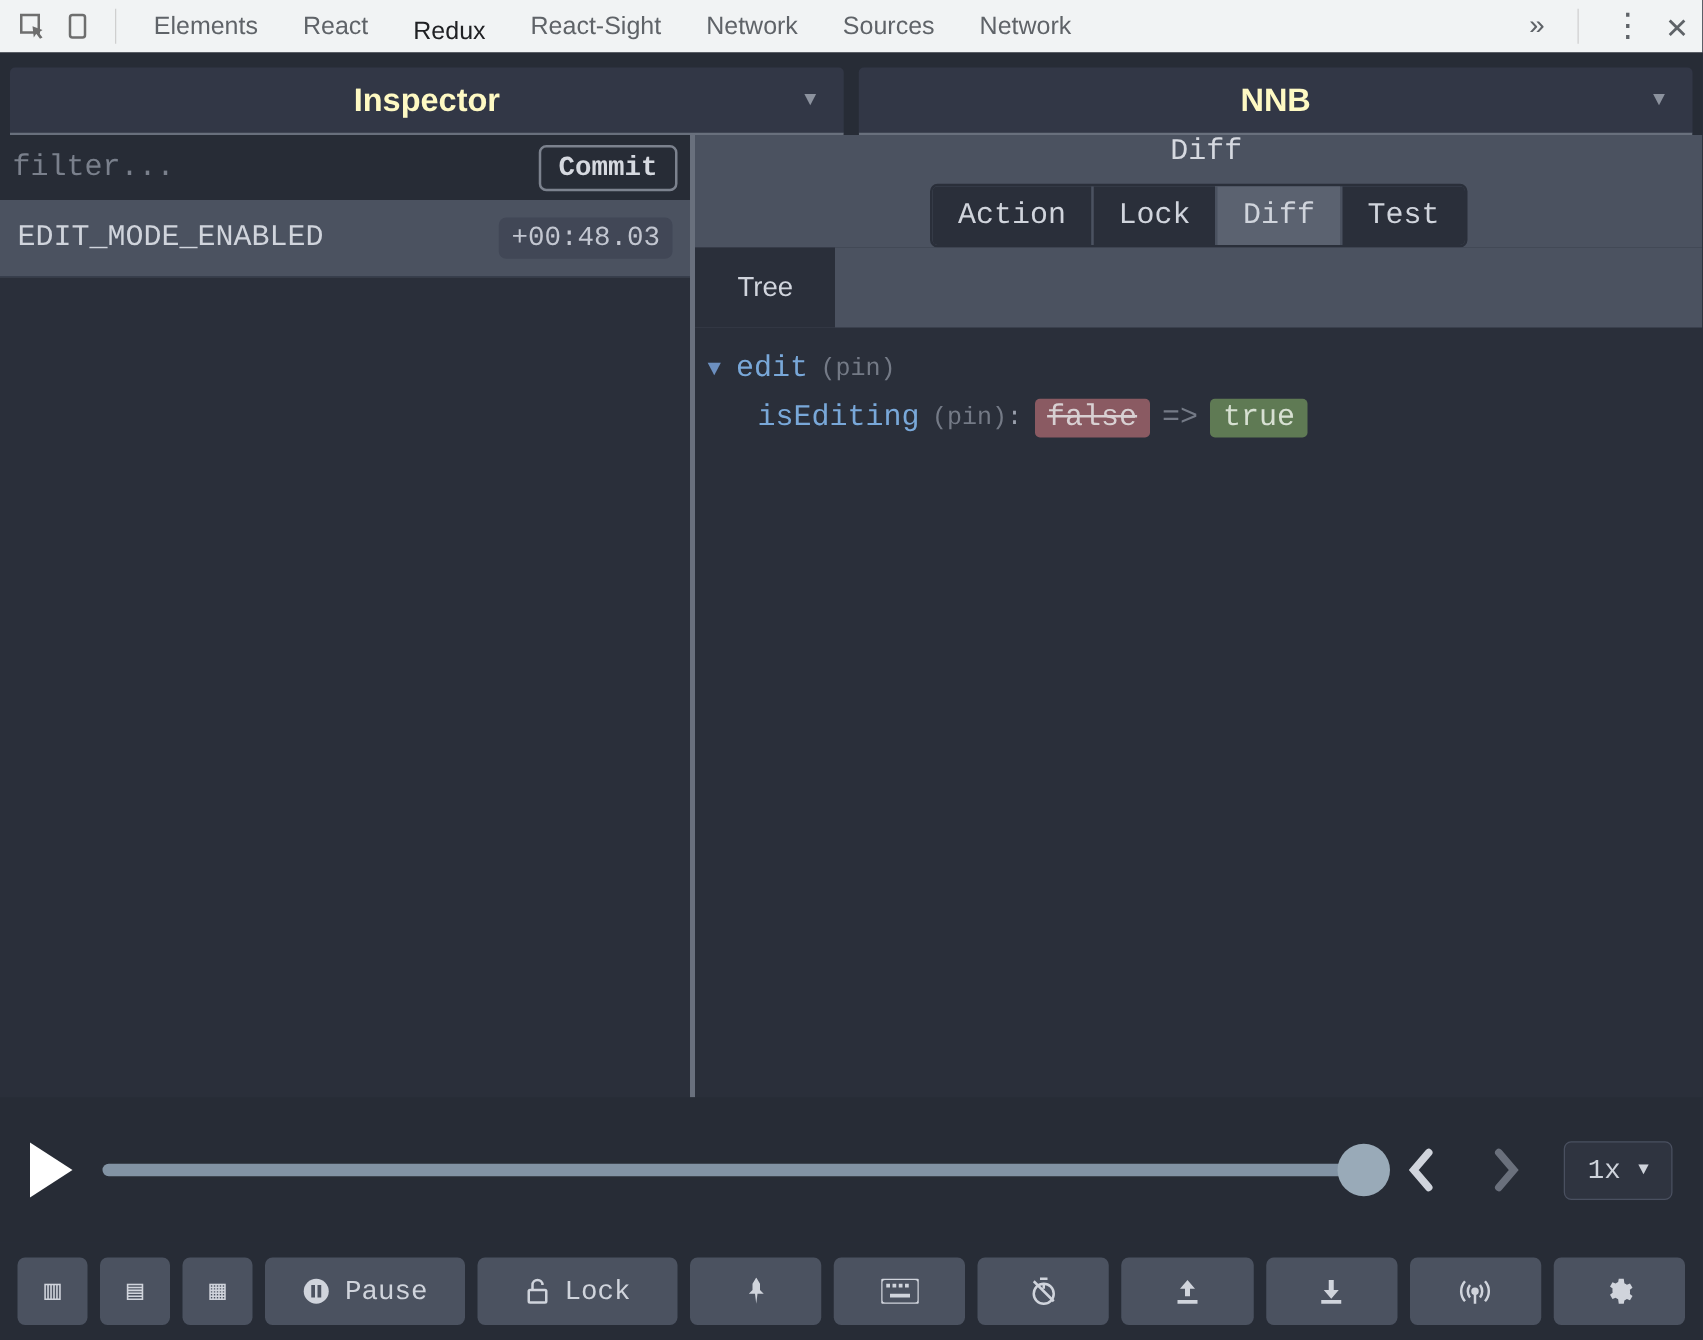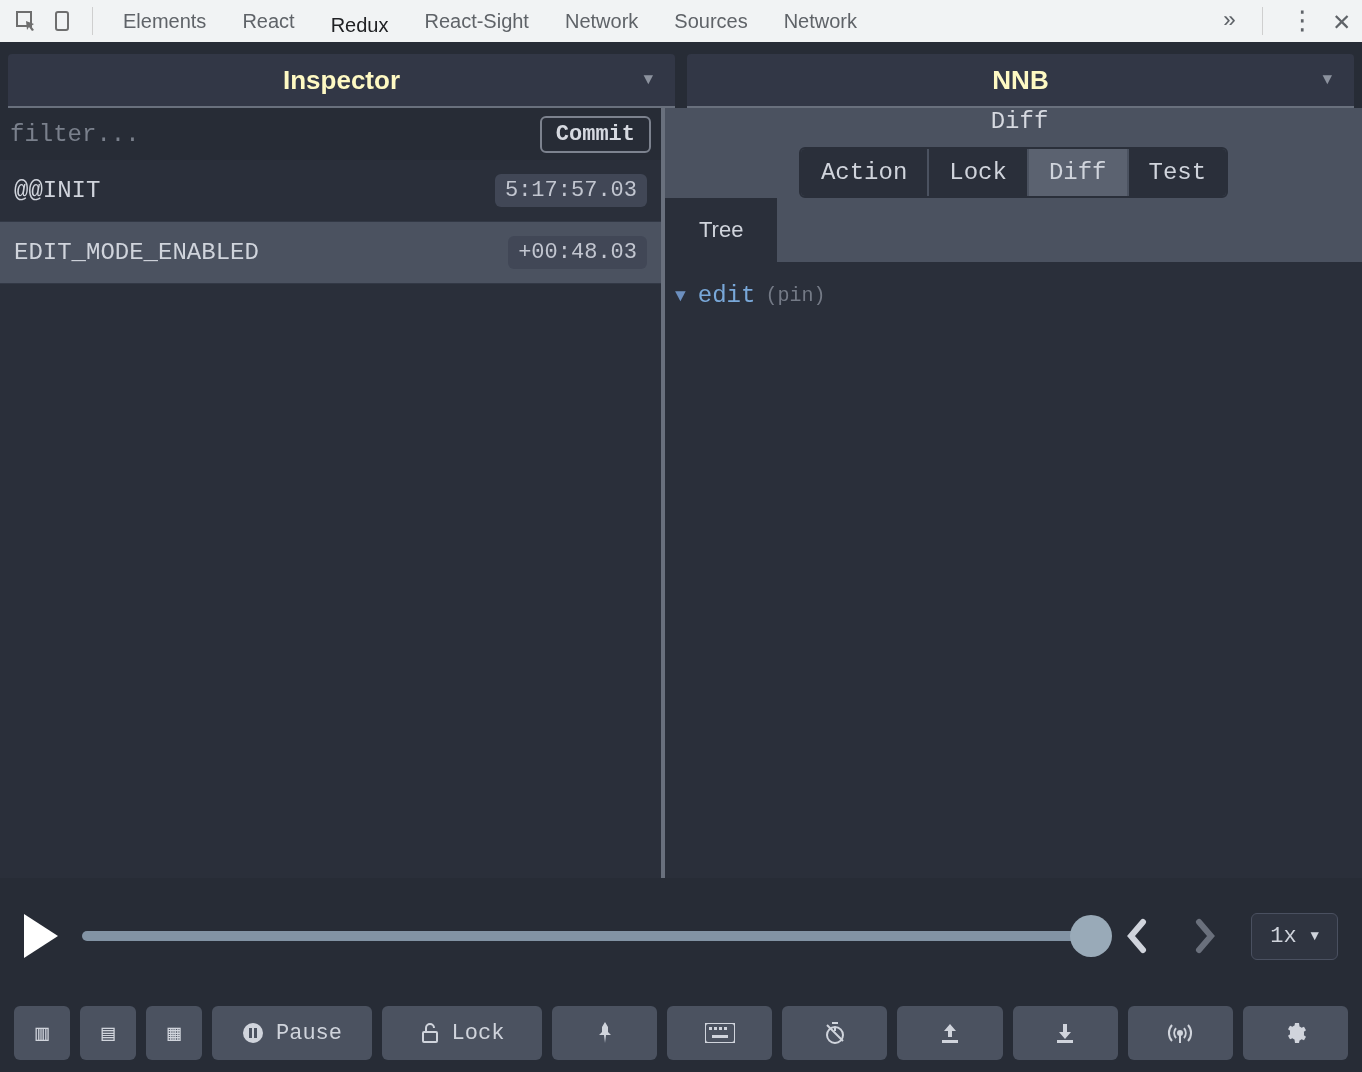--- a/index.html
+++ b/index.html
@@ -77,21 +77,21 @@
     position: absolute;
     right: 22px;
     color: #8c929e;
     font-size: 16px;
   }
   
   
   .main { flex: 1; display: flex; overflow: hidden; }
   
   
-  .left { width: 665px; display:flex; flex-direction:column; background:#2a2f3a; border-right: 4px solid #69707d; justify-content: flex-end; }
+  .left { width: 556px; display:flex; flex-direction:column; background:#2a2f3a; border-right: 4px solid #69707d; justify-content: flex-end; }
   .filter-row {
     height: 52px;
     background: #272c36;
     display:flex; align-items:center;
     padding: 0 10px;
     gap: 10px;
   }
   .filter-input {
     flex:1; background: transparent; border:none;
     color:#9aa0ac; font-size: 24px; font-family: inherit;
@@ -249,24 +249,20 @@
   </div>
 </div>
 
 <div class="main">
   <div class="left">
     <div class="filter-row">
       <input class="filter-input" placeholder="filter..." style="">
       <button class="commit-btn">Commit</button>
     </div>
     <div class="action-list">
-      <div class="action-item">
-        <span class="action-name">@@INIT</span>
-        <span class="action-time">5:17:57.03</span>
-      </div>
       <div class="action-item selected">
         <span class="action-name">EDIT_MODE_ENABLED</span>
         <span class="action-time">+00:48.03</span>
       </div>
     </div>
   </div>
 
   <div class="right">
     <div class="right-header">
       <span class="right-title">Diff</span>
@@ -279,20 +275,27 @@
     </div>
     <div class="subtabs">
       <div class="subtab active">Tree</div>
     </div>
     <div class="tree-area">
       <div class="tree-row">
         <span class="caret">▼</span>
         <span class="key">edit</span>
         <span class="pin">(pin)</span>
       </div>
+      <div class="tree-row" style="padding-left:40px;">
+        <span class="key">isEditing</span>
+        <span class="pin"><span>(pin)</span><span class="colon">:</span></span>
+        <span class="old-val">false</span>
+        <span class="arrow">=&gt;</span>
+        <span class="new-val">true</span>
+      </div>
     </div>
   </div>
 </div>
 
 <div class="slider-bar">
   <span class="play-icon"><span class="play-triangle"></span></span>
   <div class="slider-track">
     <div class="slider-thumb"></div>
   </div>
   <span class="nav-chevron">

